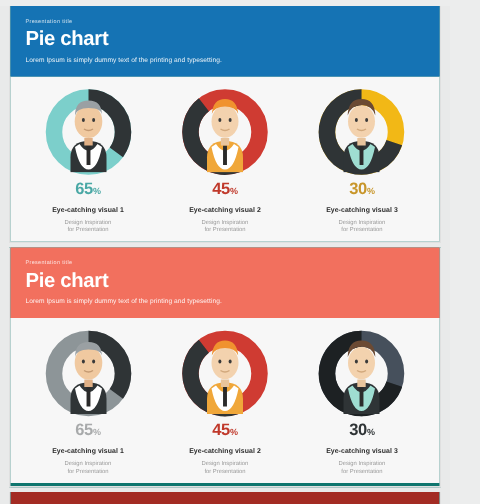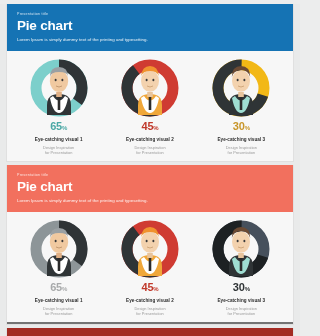--- a/index.html
+++ b/index.html
@@ -9,21 +9,21 @@
     background: #eceded;
     font-family: "Liberation Sans", sans-serif;
   }
   .deck { width: 300px; height: 336px; position: relative; background: #e9eaea; }
 
   
   .slide {
     position: relative;
     width: 288px;
     margin: 0 auto;
-    background: #737373;
+    background: #0f766e;
     border: 1px solid #e0e0e0;
     border-top: none;
   }
   .slide-1 { height: 158px; margin-top: 4px; }
   .slide-2 { height: 160px; margin-top: 3px; }
   .slide-3 { height: 14px; margin-top: 3px; overflow: hidden; }
 
   .header {
     height: 47px;
     padding: 7px 10px 0 10px;

